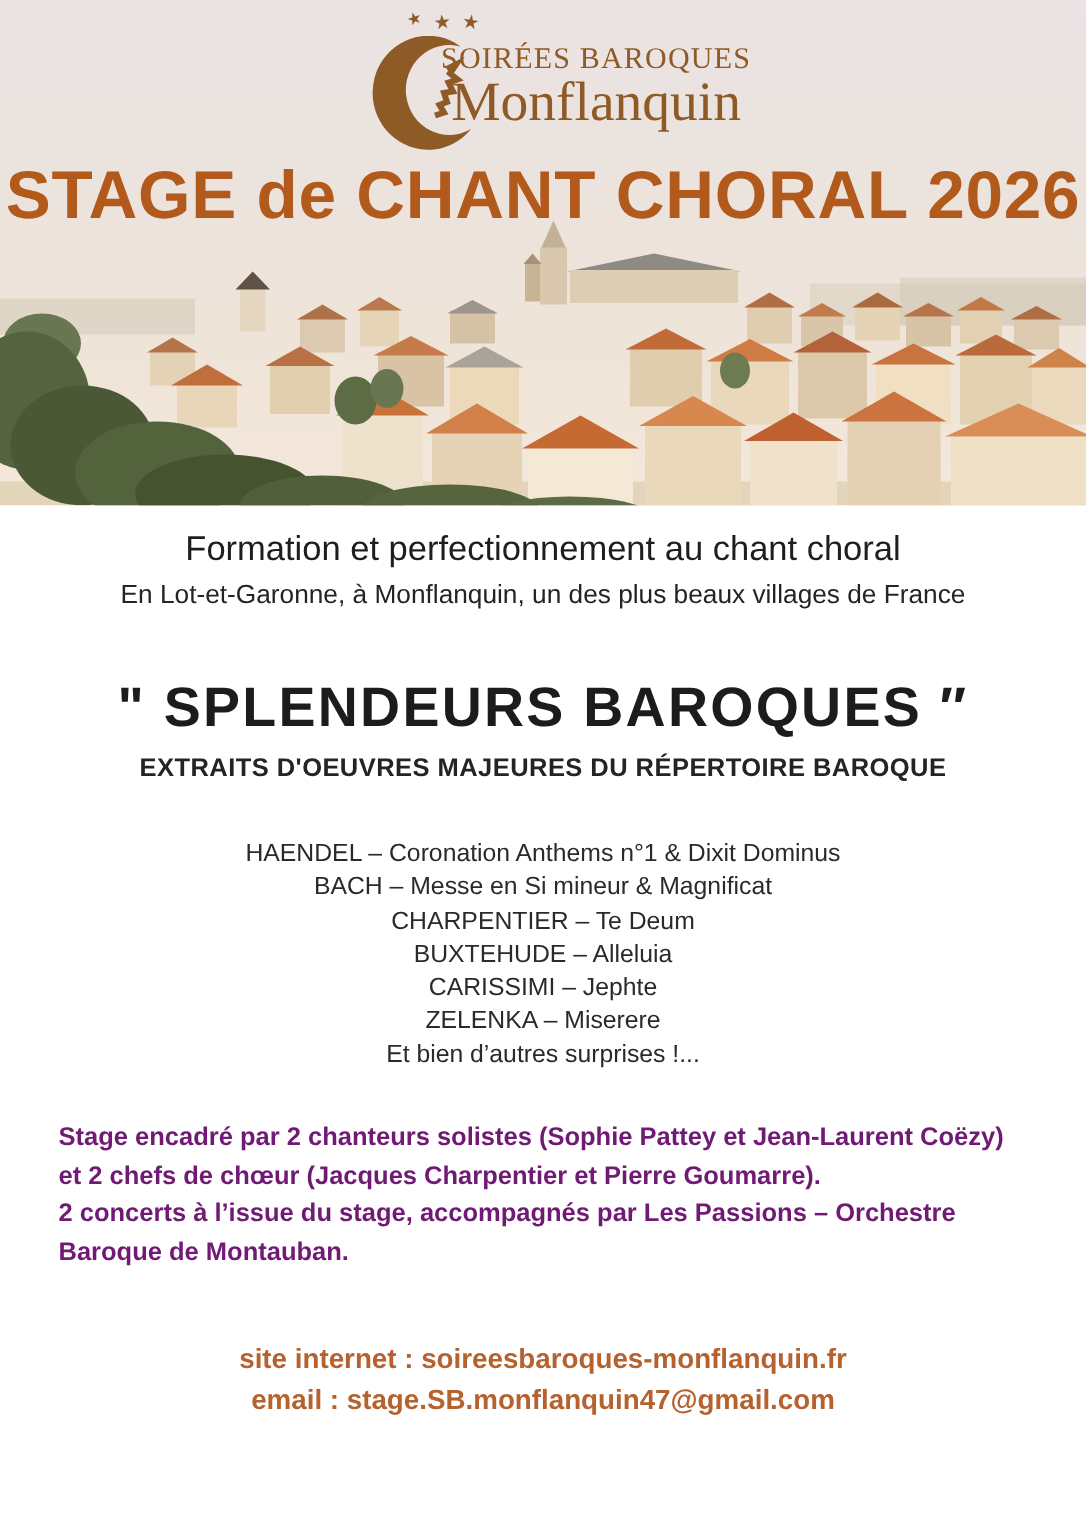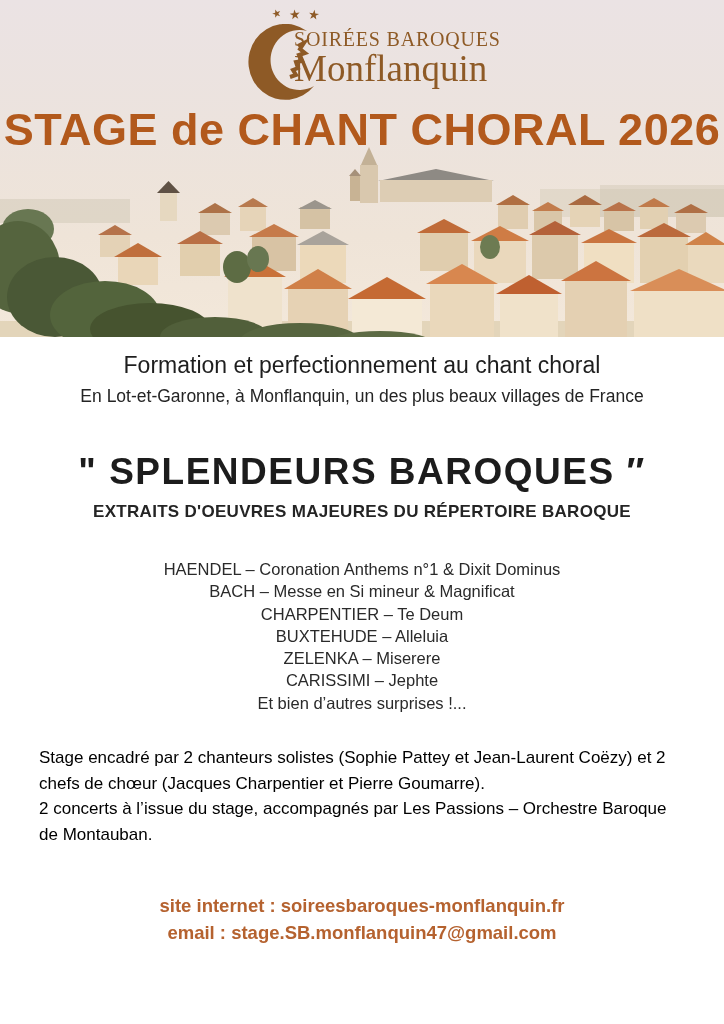--- a/index.html
+++ b/index.html
@@ -19,36 +19,36 @@
         width:232px;height:96px;}
   .logo-stars{position:absolute;left:26px;top:2px;display:flex;gap:7px;
               color:#8e5a26;line-height:1;}
   .logo-stars .s1{font-size:11px;transform:rotate(-18deg);}
   .logo-stars .s2{font-size:13px;transform:rotate(-6deg);}
   .logo-stars .s3{font-size:13px;transform:rotate(8deg);}
   .logo-moon{position:absolute;left:0;top:18px;}
   .logo-text{position:absolute;left:48px;top:22px;white-space:nowrap;
              font-family:"Liberation Serif",serif;color:#8e5a26;}
   .logo-org{font-size:20px;letter-spacing:.8px;font-weight:400;}
-  .logo-place{font-size:37px;margin-top:-4px;font-weight:400;}
+  .logo-place{font-size:37px;margin-top:-4px;font-weight:400;text-align:center;}
   
   .page-title{
     position:absolute;top:104px;left:0;width:100%;text-align:center;
     font-size:45px;font-weight:800;letter-spacing:.5px;color:#b2591c;
     white-space:nowrap;
   }
   
   .content{text-align:center;}
   .intro-heading{margin-top:15px;font-size:23px;font-weight:400;color:#1e1e1e;}
   .intro-sub{margin-top:7px;font-size:17.5px;font-weight:500;color:#242424;}
   .theme-title{margin-top:44px;font-size:37px;font-weight:600;letter-spacing:1.5px;color:#1c1c1c;}
   .theme-sub{margin-top:9px;font-size:17px;font-weight:600;letter-spacing:.3px;color:#242424;}
   .program{margin-top:36px;font-size:16.5px;font-weight:500;line-height:22.3px;color:#2a2a2a;}
-  .details{margin:31px 39px 0;text-align:left;font-size:17px;font-weight:400;
-           line-height:25.6px;color:#000000;}
+  .details{margin:31px 39px 0;text-align:left;font-size:17px;font-weight:700;
+           line-height:25.6px;color:#701a75;}
   .details p{margin:0;}
   .dates-heading{margin-top:37px;font-size:29px;font-weight:700;letter-spacing:.2px;color:#1b1b1b;}
   .contact{margin-top:45px;color:#b5622f;font-weight:700;font-size:18.5px;line-height:27px;}
 </style>
 </head>
 <body>
 
 <div class="poster">
 
   <div class="photo-header">
@@ -167,22 +167,22 @@
     <div class="intro-sub">En Lot-et-Garonne, à Monflanquin, un des plus beaux villages de France</div>
 
     <div class="theme-title">" SPLENDEURS BAROQUES ″</div>
     <div class="theme-sub">EXTRAITS D'OEUVRES MAJEURES DU RÉPERTOIRE BAROQUE</div>
 
     <div class="program">
       <div>HAENDEL – Coronation Anthems n°1 &amp; Dixit Dominus</div>
       <div>BACH – Messe en Si mineur &amp; Magnificat</div>
       <div>CHARPENTIER – Te Deum</div>
       <div>BUXTEHUDE – Alleluia</div>
+      <div>CARISSIMI – Jephte</div>
       <div>ZELENKA – Miserere</div>
-      <div>CARISSIMI – Jephte</div>
       <div>Et bien d’autres surprises !...</div>
     </div>
 
     <div class="details">
       <p>Stage encadré par 2 chanteurs solistes (Sophie Pattey et Jean-Laurent Coëzy) et 2 chefs de chœur (Jacques Charpentier et Pierre Goumarre).</p>
       <p>2 concerts à l’issue du stage, accompagnés par Les Passions – Orchestre Baroque de Montauban.</p>
     </div>
 
 
     <div class="contact">

